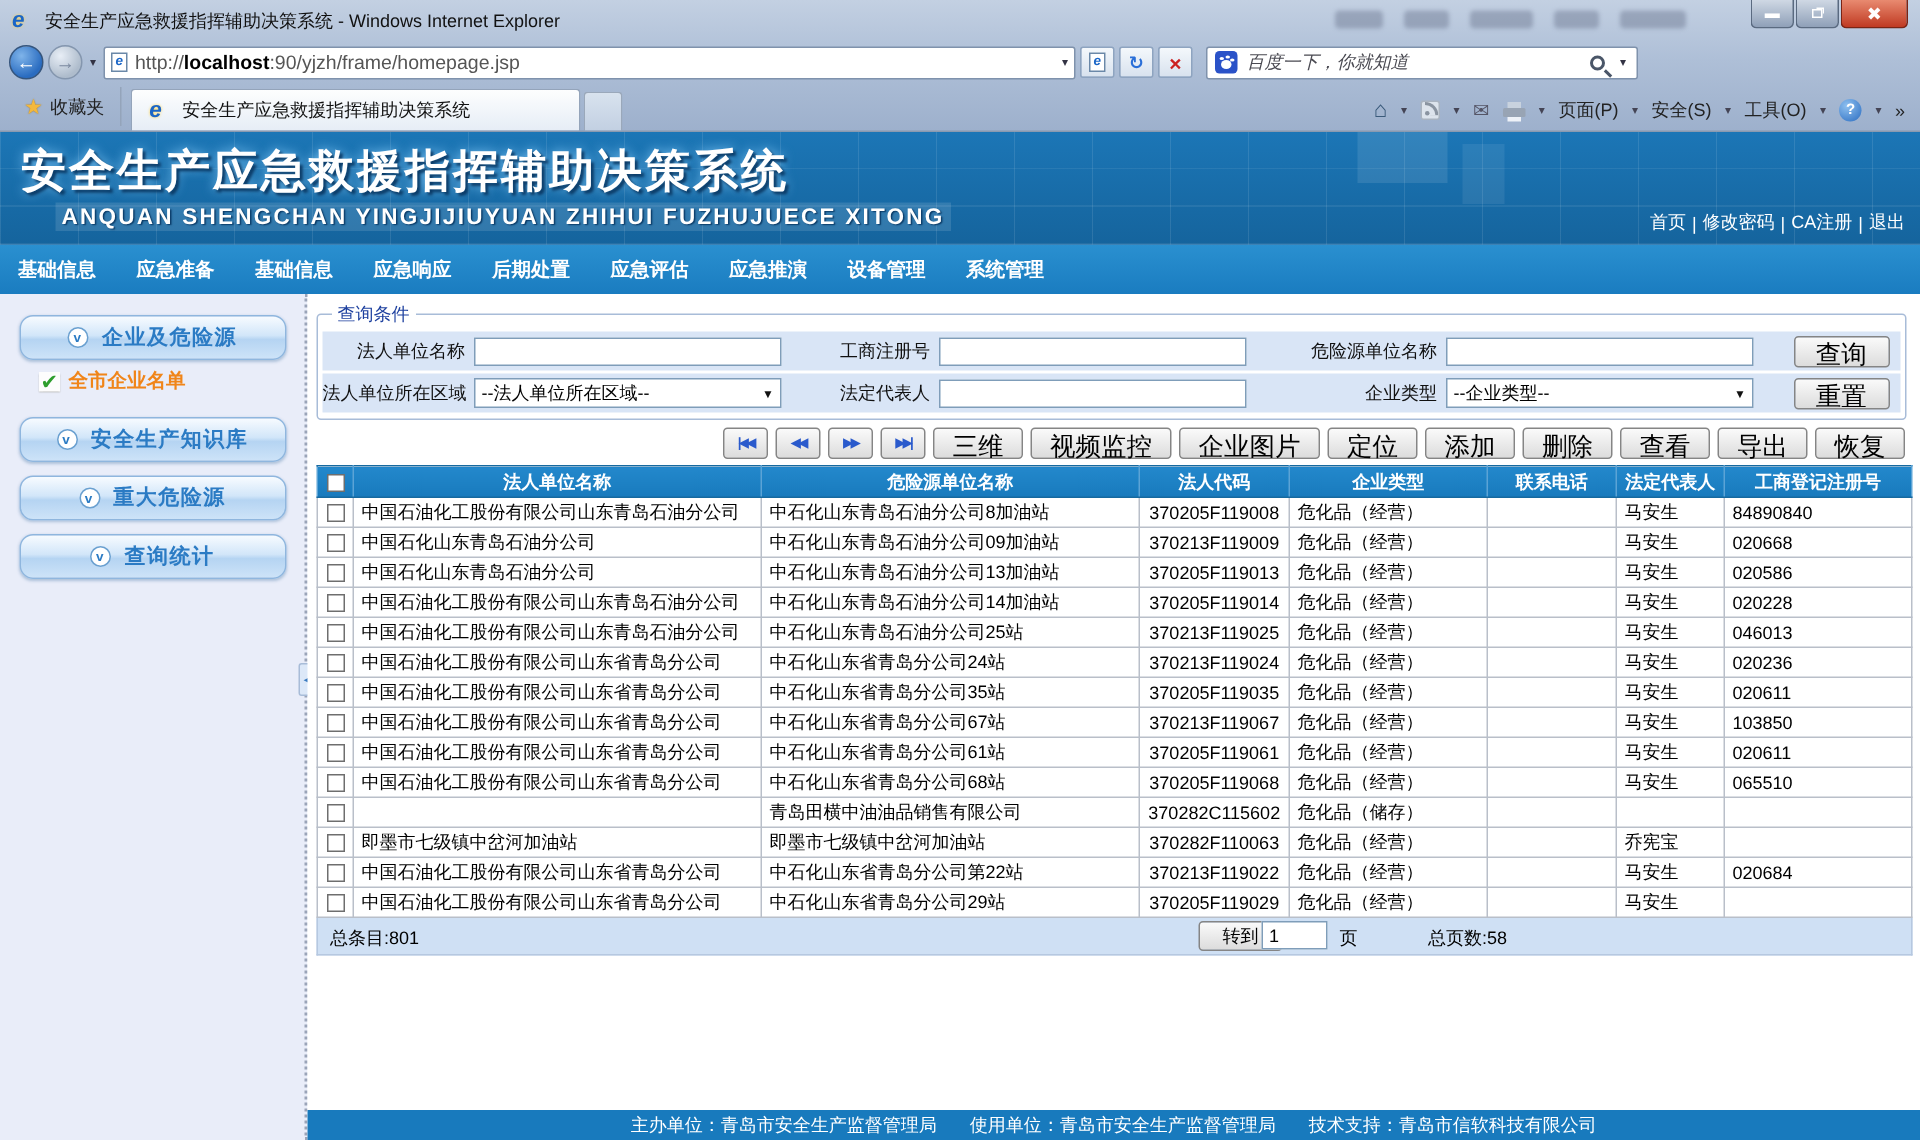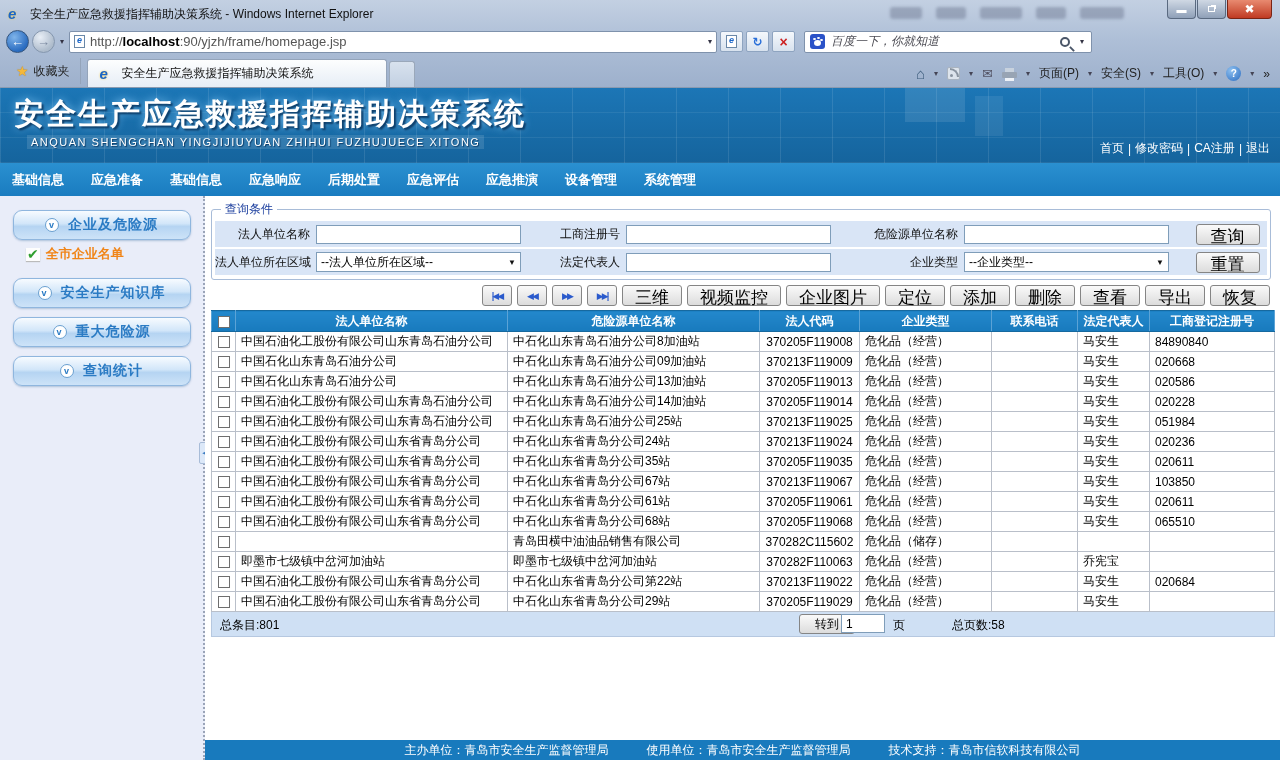--- a/index.html
+++ b/index.html
@@ -57,21 +57,21 @@
 
   
   .banner{height:75px;position:relative;color:#fff;
     background:
       repeating-linear-gradient(90deg,rgba(255,255,255,.10) 0 1px,transparent 1px 52px),
       repeating-linear-gradient(0deg,rgba(255,255,255,.07) 0 1px,transparent 1px 25px),
       linear-gradient(180deg,#1c76b6 0%,#15649d 100%)}
   .banner .hl1{position:absolute;left:905px;top:0;width:60px;height:34px;background:rgba(255,255,255,.10)}
   .banner .hl2{position:absolute;left:975px;top:8px;width:28px;height:40px;background:rgba(255,255,255,.08)}
   .banner-title{position:absolute;left:14px;top:6px;font-size:30px;font-weight:bold;letter-spacing:2px;text-shadow:2px 2px 2px #0a3a66,0 0 8px rgba(140,210,255,.9)}
-  .banner-pinyin{position:absolute;left:27px;top:47px;font-size:11px;font-weight:normal;letter-spacing:1.5px;background:rgba(255,255,255,.12);padding:1px 4px;text-shadow:1px 1px 1px #0a3a66}
+  .banner-pinyin{position:absolute;left:37px;top:47px;font-size:15px;font-weight:bold;letter-spacing:1.5px;background:rgba(255,255,255,.12);padding:1px 4px;text-shadow:1px 1px 1px #0a3a66}
   .banner-links{position:absolute;right:10px;bottom:6px;font-size:12px;display:flex;align-items:center;gap:4px}
   .banner-links a{color:#fff;text-decoration:none;cursor:pointer}
 
   
   .navbar{height:33px;background:linear-gradient(#2a90d0,#1a7cc0);display:flex;align-items:center;padding:0 12px;color:#fff}
   .nav-item{font-size:13px;font-weight:bold;margin-right:27px;cursor:pointer;white-space:nowrap}
   .nav-right{margin-left:auto;display:flex;gap:26px;font-size:12px;white-space:nowrap}
 
   
   .content{flex:1;display:flex;min-height:0;background:#fff}
@@ -114,21 +114,21 @@
 
   
   .pagebar{position:relative;height:25px;background:#cfe0f4;margin:0 5px 0 6px;border:1px solid #b6c8e0;border-top:none;font-size:12px;color:#000}
   .pb-total{position:absolute;left:8px;top:5px}
   .pb-goto{position:absolute;left:587px;top:2px;width:56px;height:20px;padding:0;font-size:12px}
   .pb-input{position:absolute;left:629px;top:2px;width:44px;height:19px;border:1px solid #7f9db9;font-size:12px;padding:0 4px}
   .pb-unit{position:absolute;left:681px;top:5px}
   .pb-pages{position:absolute;left:740px;top:5px}
 
   
-  .sitefooter{position:absolute;left:0;right:0;bottom:0;height:20px;background:#187abd;color:#fff;font-size:12px;display:flex;align-items:center;justify-content:center;gap:38px;white-space:nowrap}
+  .sitefooter{position:absolute;left:0;right:0;bottom:0;height:20px;background:#187abd;color:#fff;font-size:12px;display:flex;align-items:center;justify-content:center;gap:22px;white-space:nowrap}
 
   
   .statusbar{height:22px;background:linear-gradient(#f5f5f5,#dcdcdc);border-top:1px solid #9a9a9a;display:flex;align-items:center;font-size:12px;color:#222;padding:0 4px}
   .sb-left{padding-left:5px}
   .sb-spacer{flex:1}
   .sb-pane{width:28px;height:16px;border-left:1px solid #b5b5b5}
   .zone{display:flex;align-items:center;gap:6px;padding:0 10px;border-left:1px solid #b5b5b5;color:#333}
   .globe{width:13px;height:13px;border-radius:50%;background:radial-gradient(circle at 35% 35%,#c2f0c2,#3aa04a 55%,#1a78c0);border:1px solid #3a7a4a}
   .ime{display:flex;align-items:center;gap:7px;height:19px;padding:0 7px;background:#fbfdff;border:1px solid #c4d4e4;border-radius:2px;margin-left:8px}
   .ime-sogou{width:15px;height:15px;border-radius:3px;background:#e63a26;color:#fff;font-weight:bold;font-size:11px;display:flex;align-items:center;justify-content:center}
@@ -386,21 +386,21 @@
               <td class="c7">020228</td>
             </tr>
             <tr>
               <td class="c0"><span class="cb"></span></td>
               <td class="c1">中国石油化工股份有限公司山东青岛石油分公司</td>
               <td class="c2">中石化山东青岛石油分公司25站</td>
               <td class="c3">370213F119025</td>
               <td class="c4">危化品（经营）</td>
               <td class="c5"></td>
               <td class="c6">马安生</td>
-              <td class="c7">051984</td>
+              <td class="c7">046013</td>
             </tr>
             <tr>
               <td class="c0"><span class="cb"></span></td>
               <td class="c1">中国石油化工股份有限公司山东省青岛分公司</td>
               <td class="c2">中石化山东省青岛分公司24站</td>
               <td class="c3">370213F119024</td>
               <td class="c4">危化品（经营）</td>
               <td class="c5"></td>
               <td class="c6">马安生</td>
               <td class="c7">020236</td>

